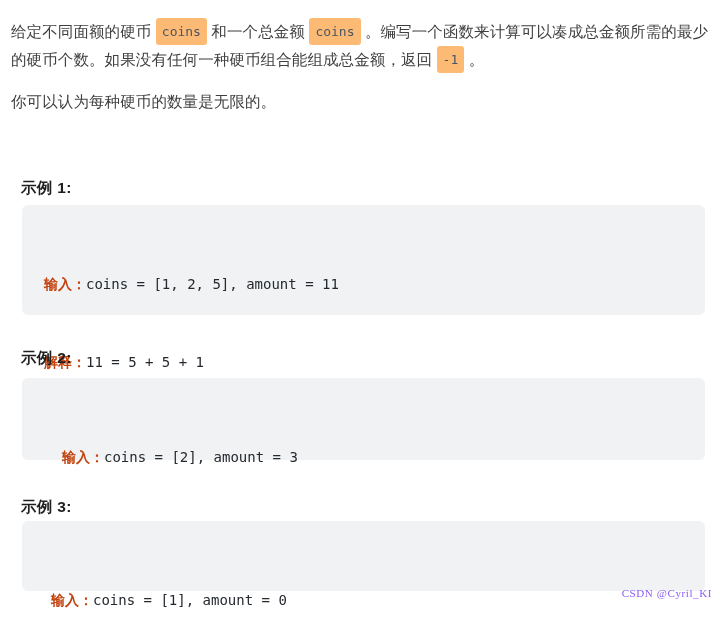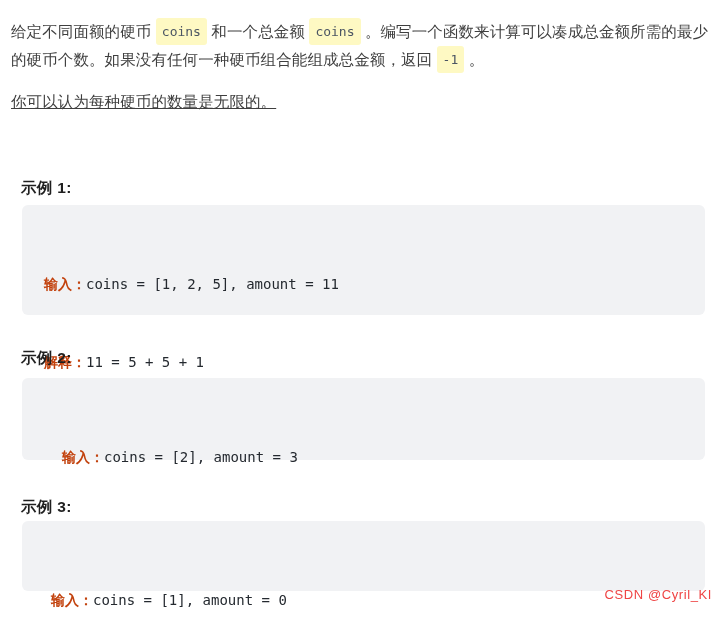--- a/index.html
+++ b/index.html
@@ -28,26 +28,26 @@
     position: absolute;
     left: 11px;
     width: 700px;
     font-size: 15.5px;
     line-height: 28px;
     color: #3f3f3f;
     letter-spacing: 0.1px;
     white-space: normal;
   }
   .para.p1 { top: 2px; }
-  .para.p2 { top: 72px; text-decoration: underline; }
+  .para.p2 { top: 72px; }
 
   
   code.inline {
     font-family: "DejaVu Sans Mono", "Liberation Mono", monospace;
-    background: #fef9c3;
+    background: #fdba74;
     color: #4b5563;
     font-size: 13px;
     padding: 6px 6px;
     border-radius: 3px;
     letter-spacing: 0;
     vertical-align: 1px;
   }
 
   
   .heading {
@@ -86,23 +86,23 @@
     font-weight: bold;
     color: #c2410c;
     letter-spacing: 0;
   }
 
   
   .watermark {
     position: absolute;
     right: 8px;
     top: 587px;
-    font-size: 13px;
-    color: #ef4444;
-    font-family: Liberation Sans, sans-serif;
+    font-size: 11px;
+    color: #8b5cf6;
+    font-family: Liberation Serif, serif;
     letter-spacing: 0.6px;
     user-select: none;
   }
 </style>
 </head>
 <body>
 
 <div class="page">
 
   <p class="para p1">

